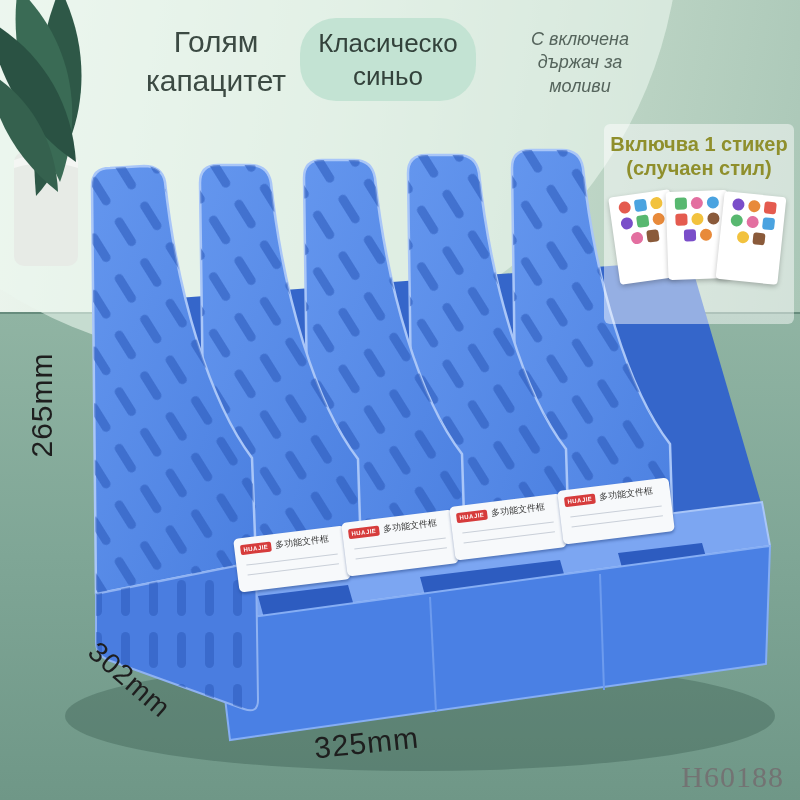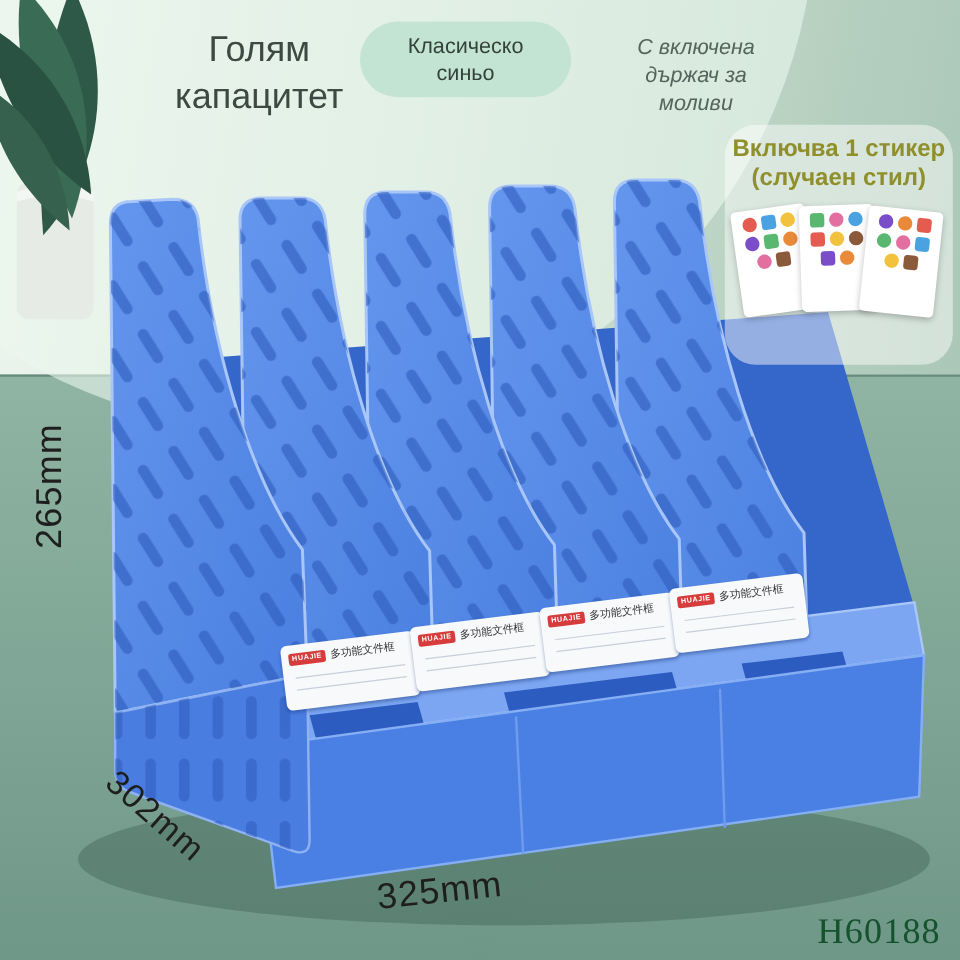--- a/index.html
+++ b/index.html
@@ -14,27 +14,27 @@
     background:linear-gradient(180deg,#90b4a3 0%,#7fa696 50%,#6f9787 100%);
     border-top:2px solid rgba(90,120,105,0.35); }
   .bg-circle { position:absolute; left:-200px; top:-520px; width:880px; height:880px;
     border-radius:50%; background:rgba(235,246,238,0.6); }
 
   
   .capacity { position:absolute; left:118px; top:22px; width:196px; text-align:center;
     font-size:30px; line-height:1.3; color:#3c4a43; }
   .badge { position:absolute; left:300px; top:18px; width:176px; padding:9px 18px;
     background:#c3e3d3; border-radius:36px; text-align:center;
-    font-size:18px; line-height:1.25; color:#33423b; }
+    font-size:26px; line-height:1.25; color:#33423b; }
   .pencil-note { position:absolute; left:505px; top:28px; width:150px; text-align:center;
     font-size:18px; line-height:1.3; color:#55645c;font-style:italic; }
 
   
-  .sticker-panel { position:absolute; left:604px; top:104px; width:190px; height:200px;
-    background:rgba(255,255,255,0.48); border-radius:26px; padding:8px 6px; text-align:center; }
+  .sticker-panel { position:absolute; left:604px; top:124px; width:190px; height:200px;
+    background:rgba(255,255,255,0.48); border-radius:6px; padding:8px 6px; text-align:center; }
   .sticker-title { font-size:20px; font-weight:700; color:#8f8f2c; line-height:1.22; }
   .sticker-cards { position:relative; height:104px; margin-top:8px; }
   .card { position:absolute; width:62px; height:88px; background:#ffffff; border-radius:4px;
     box-shadow:0 2px 5px rgba(0,0,0,0.25); padding:6px 4px; display:flex; flex-wrap:wrap;
     gap:4px; justify-content:center; align-content:flex-start; }
   .c1 { left:4px; top:4px; transform:rotate(-8deg); z-index:1; }
   .c2 { left:57px; top:2px; transform:rotate(-2deg); z-index:2; }
   .c3 { left:110px; top:5px; transform:rotate(6deg); z-index:3; }
   .dot { width:12px; height:12px; border-radius:50%; }
   .sq  { border-radius:3px; }
@@ -51,21 +51,21 @@
   .plate-text { font-size:9px; color:#333; white-space:nowrap; overflow:hidden; }
   .plate-lines i { display:block; height:0; border-top:1px solid #c9cfd8; margin:9px 4px 0; }
 
   
   .dim { position:absolute; color:#1e1e1e; font-weight:500; letter-spacing:1px; }
   .dim-height { left:-24px; top:388px; width:132px; text-align:center;
     transform:rotate(-90deg); font-size:30px; }
   .dim-depth { left:80px; top:664px; transform:rotate(41deg); font-size:28px; }
   .dim-width { left:314px; top:726px; transform:rotate(-6deg); font-size:30px; }
   .sku { position:absolute; right:16px; bottom:6px; font-family:"Liberation Serif", serif;
-    font-size:30px; color:#14532d; letter-spacing:1px; }
+    font-size:30px; color:#737373; letter-spacing:1px; }
 </style>
 </head>
 <body>
 
 <div class="stage">
 
   <div class="bg-wall"></div>
   <div class="bg-table"></div>
   <div class="bg-circle"></div>
 

